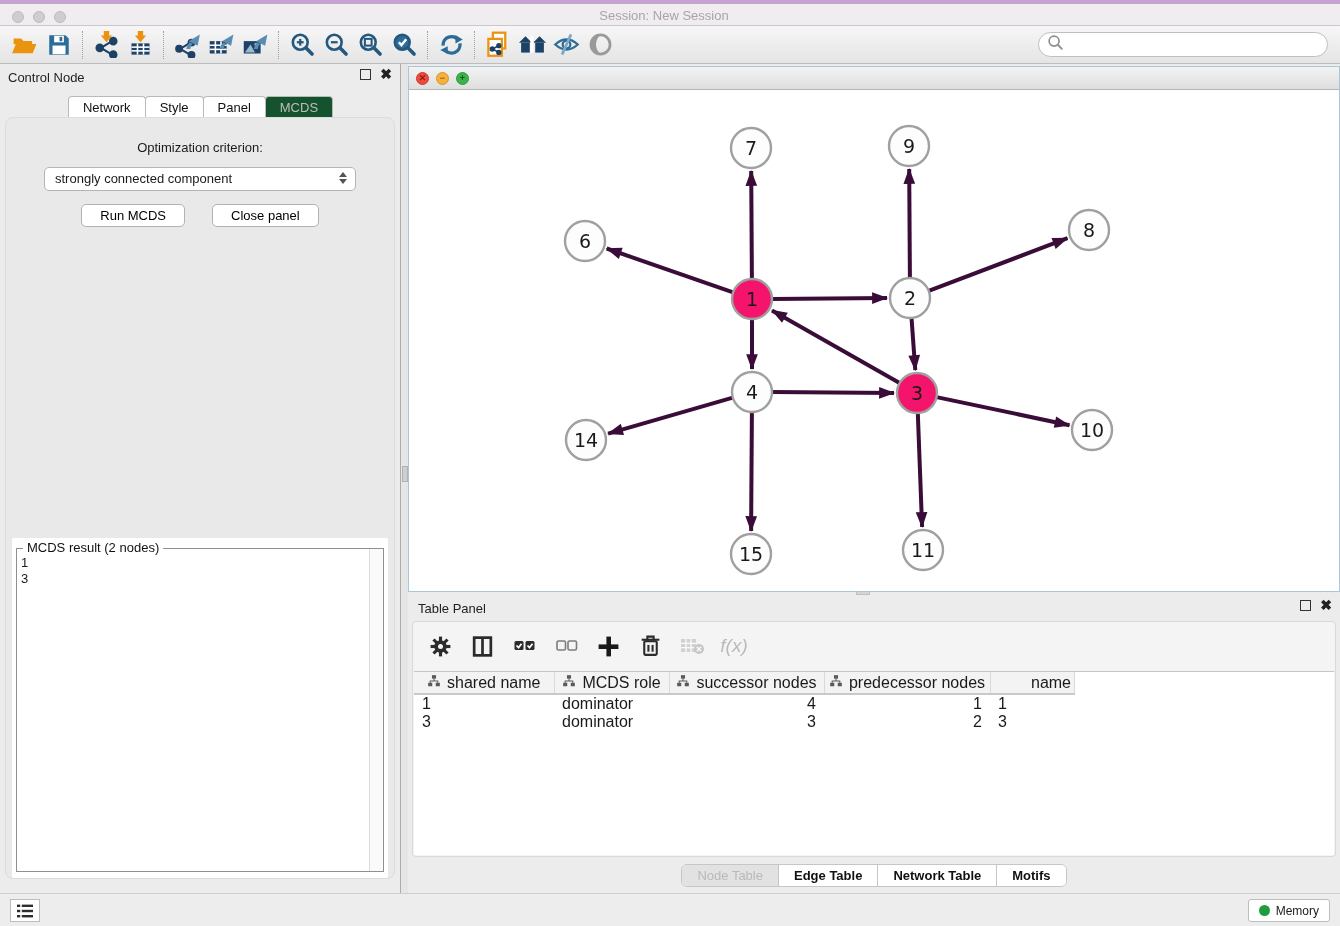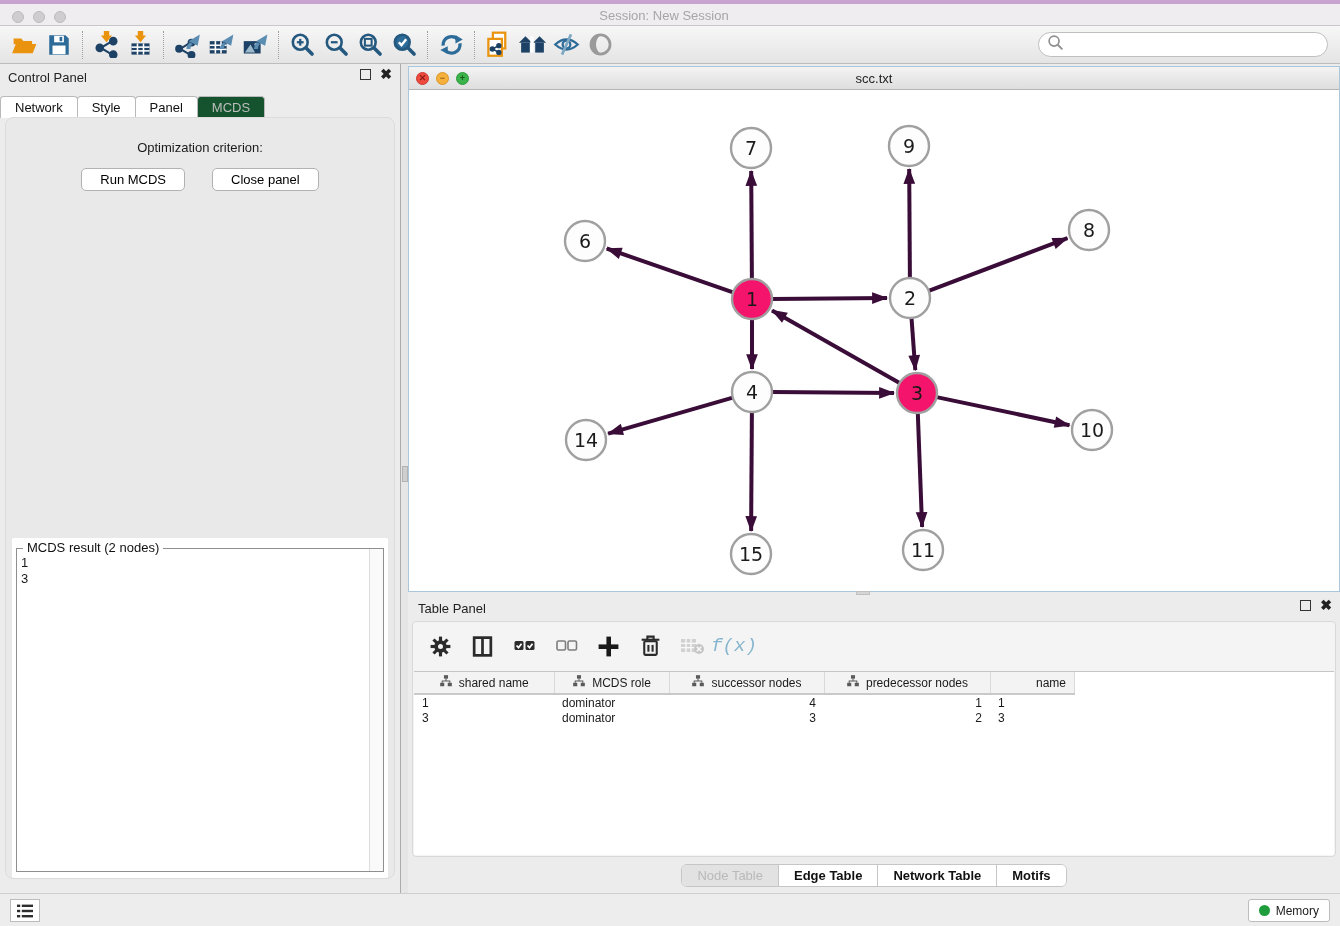--- a/index.html
+++ b/index.html
@@ -24,21 +24,21 @@
     background:#fff; border:1px solid #bfbfbf; border-radius:13px; display:flex; align-items:center; padding-left:8px; }
   .search-wrap input { border:none; outline:none; flex:1; font-size:13px; background:transparent; height:20px; margin-left:5px; }
 
   
   .control-panel { position:absolute; left:0; top:64px; width:400px; height:829px; background:#ececec; }
   .panel-head { height:26px; position:relative; }
   .panel-head .pt { position:absolute; left:8px; top:6px; font-size:13px; color:#222; }
   .win-btns { position:absolute; right:8px; top:5px; display:flex; gap:9px; align-items:center; }
   .float-box { width:11px; height:11px; border:1.6px solid #333; display:inline-block; }
   .close-x { font-size:14px; font-weight:bold; color:#222; line-height:11px; }
-  .cp-tabs { position:absolute; left:0; top:32px; width:100%; display:flex; }
+  .cp-tabs { position:absolute; left:0; top:32px; width:100%; display:flex; justify-content:center; }
   .cp-tab { font-size:13px; padding:3px 14px; background:#fff; border:1px solid #b9b9b9;
     border-bottom:none; border-radius:4px 4px 0 0; margin-right:-1px; color:#111; }
   .cp-tab.inactive-look { background:#14532d; color:#bdbdbd; }
   .cp-content { position:absolute; left:5px; right:5px; top:53px; bottom:14px;
     background:#e9e9e9; border:1px solid #dcdcdc; border-radius:8px; }
   .opt-label { text-align:center; margin-top:22px; font-size:13px; }
   .combo { margin:12px auto 0 auto; width:312px; height:24px; background:#fff;
     border:1px solid #b5b5b5; border-radius:5px; position:relative;
     font-size:13px; line-height:22px; padding-left:10px; }
   .combo .arrows { position:absolute; right:8px; top:4px; display:flex; flex-direction:column; gap:2px; }
@@ -77,23 +77,23 @@
 
   
   .table-panel { position:absolute; left:408px; top:595px; width:932px; height:298px; background:#ececec; }
   .tp-head { height:25px; position:relative; }
   .tp-head .pt { position:absolute; left:10px; top:6px; font-size:13px; color:#222; }
   .tp-body { position:absolute; left:4px; right:4px; top:26px; height:236px;
     background:#f4f4f4; border:1px solid #d9d9d9; border-radius:4px; }
   .tp-toolbar { height:48px; display:flex; align-items:center; padding-left:14px; gap:16px; }
   .tp-tool { width:26px; height:26px; display:flex; align-items:center; justify-content:center; }
   .tp-tool.disabled { opacity:.45; }
-  .fx-glyph { font-family:Liberation Mono, monospace; font-style:italic; font-size:19px; color:#0369a1; }
+  .fx-glyph { font-family:Liberation Sans, sans-serif; font-style:italic; font-size:19px; color:#737373; }
   .tp-table { position:absolute; left:1px; right:1px; top:49px; bottom:1px; background:#fff; border-top:1px solid #c6c6c6; overflow:hidden; }
-  table.node-table { border-collapse:collapse; table-layout:fixed; font-size:12px; }
+  table.node-table { border-collapse:collapse; table-layout:fixed; font-size:16px; }
   table.node-table th { background:#f3f3f3; border-bottom:2px solid #c9c9c9; border-right:1px solid #d9d9d9;
     font-weight:normal; height:22px; text-align:center; white-space:nowrap; overflow:hidden; }
   table.node-table th .hdr { display:flex; align-items:center; justify-content:center; gap:6px; }
   table.node-table td { height:16px; padding:0 8px; white-space:nowrap; }
   .col-0 { width:140px; } .col-1 { width:115px; } .col-2 { width:155px; } .col-3 { width:166px; } .col-4 { width:84px;padding-left:38px; }
   td.al { text-align:left; } td.ar { text-align:right; }
   .tp-tabs { position:absolute; left:0; right:0; bottom:6px; display:flex; justify-content:center; }
   .seg { display:flex; border:1px solid #c6c6c6; border-radius:6px; overflow:hidden; background:#fff; }
   .seg-tab { font-size:13px; font-weight:600; padding:3px 15px; background:#fff; color:#111; border-left:1px solid #c6c6c6; }
   .seg-tab:first-child { border-left:none; }
@@ -298,34 +298,41 @@
     <span id="search-icon-slot"><svg width="17" height="17" viewBox="0 0 24 24">
           <circle cx="10" cy="10" r="7" fill="none" stroke="#8f8f8f" stroke-width="2.4"></circle>
           <line x1="15.5" y1="15.5" x2="21" y2="21" stroke="#8f8f8f" stroke-width="2.6" stroke-linecap="round"></line>
         </svg></span>
     <input value="" placeholder="" style="">
   </div>
 </div>
 
 <div class="control-panel">
   <div class="panel-head">
-    <span class="pt">Control Panel</span>
+    <span class="pt">Control Node</span>
     <span class="win-btns">
       <span class="float-box"></span>
       <span class="close-x">✖</span>
     </span>
   </div>
   <div class="cp-tabs" id="cp-tabs">
       <div class="cp-tab">Network</div>
       <div class="cp-tab">Style</div>
       <div class="cp-tab">Panel</div>
       <div class="cp-tab inactive-look">MCDS</div>
     </div>
   <div class="cp-content">
     <div class="opt-label">Optimization criterion:</div>
+    <div class="combo">
+      <span>strongly connected component</span>
+      <span class="arrows">
+          <i class="up"></i>
+          <i class="dn"></i>
+        </span>
+    </div>
     <div class="btn-row">
       <button class="std-btn">Run MCDS</button>
       <button class="std-btn">Close panel</button>
     </div>
     <div class="result-wrap">
       <div class="result-fieldset">
         <span class="result-legend">MCDS result (2 nodes)</span>
         <div class="result-lines" id="result-lines">
             <div>1</div>
             <div>3</div>
@@ -340,21 +347,20 @@
     <span class="grip"></span>
   </div>
 
 <div class="net-window">
   <div class="net-title">
     <div class="lights">
       <span class="light red">✕</span>
       <span class="light yellow">−</span>
       <span class="light green">+</span>
     </div>
-    <div class="nt">scc.txt</div>
   </div>
   <div class="net-canvas">
     <svg id="graph-svg" viewBox="0 0 930 501">
         <defs>
           <marker id="arrow" viewBox="0 0 16 12" refX="14.5" refY="6" markerWidth="17" markerHeight="13" orient="auto" markerUnits="userSpaceOnUse">
             <path d="M0.5,0.5 L15.5,6 L0.5,11.5 Z" fill="#3a0d38"></path>
           </marker>
         </defs>
         <line x1="342.9" y1="189.0" x2="342.2" y2="81.0" stroke="#3a0d38" stroke-width="4" marker-end="url(#arrow)"></line>
         <line x1="324.1" y1="202.4" x2="197.7" y2="158.5" stroke="#3a0d38" stroke-width="4" marker-end="url(#arrow)"></line>

